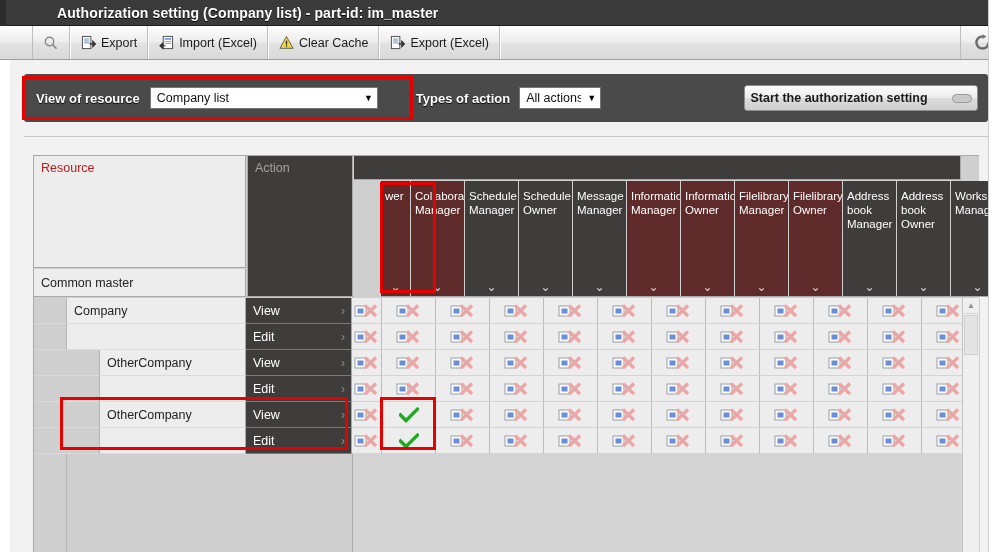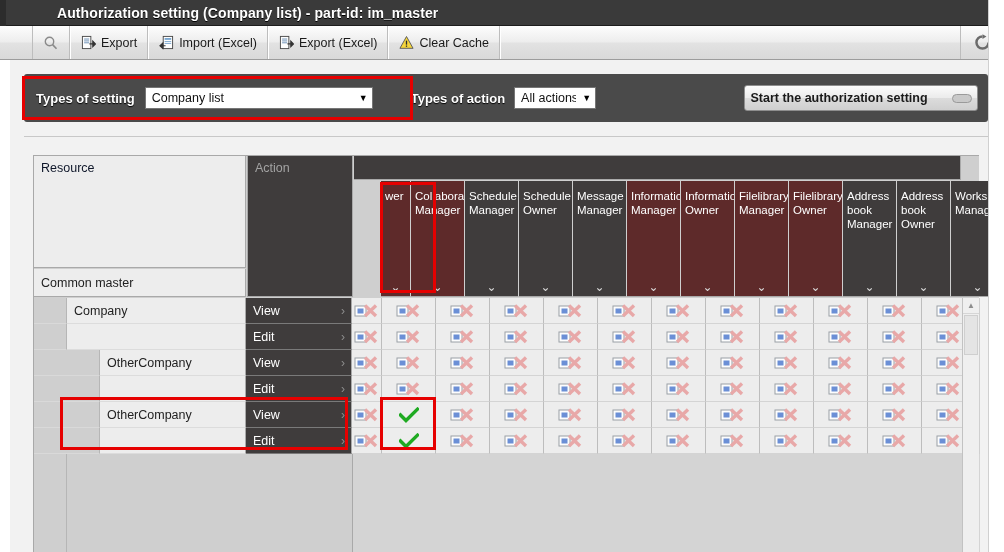--- a/index.html
+++ b/index.html
@@ -136,21 +136,21 @@
   
   .hdr-row {
     position: absolute; left: 0; top: 0;
     height: 142px; width: 946px;
   }
   .hdr-resource {
     position: absolute; left: 0; top: 0;
     width: 212px; height: 112px;
     background: #ededed;
     border: 1px solid #a9a9a9; border-top: none; border-left: none;
-    font-size: 12.5px; color: #0f172a;
+    font-size: 12.5px; color: #b91c1c;
     padding: 5px 0 0 7px;
   }
   .hdr-common {
     position: absolute; left: 0; top: 113px;
     width: 212px; height: 28px;
     background: #ededed;
     border: 1px solid #a9a9a9; border-top: none; border-left: none;
     font-size: 12.5px; color: #222;
     display: flex; align-items: center; padding-left: 7px;
   }
@@ -332,59 +332,59 @@
             <line x1="6" y1="9" x2="13" y2="9" stroke="#7aa7d0" stroke-width="1"></line>
             <path d="M7 11.5 L1 11.5 M4 8.6 L1 11.5 L4 14.4 Z" fill="#333" stroke="#333" stroke-width="1.2"></path>
           </svg>
         </span>
         <span>Import (Excel)</span>
       </div>
 
       <div class="tb-btn">
         <span class="ico">
           <svg width="15" height="15" viewBox="0 0 16 16">
+            <path d="M8 1.6 L15 14.2 L1 14.2 Z" fill="#f5d53b" stroke="#5b5b5b" stroke-width="1"></path>
+            <rect x="7.3" y="6" width="1.4" height="4.3" fill="#2b2b2b"></rect>
+            <rect x="7.3" y="11.2" width="1.4" height="1.4" fill="#2b2b2b"></rect>
+          </svg>
+        </span>
+        <span>Clear Cache</span>
+      </div>
+
+      <div class="tb-btn">
+        <span class="ico">
+          <svg width="15" height="15" viewBox="0 0 16 16">
             <rect x="1.5" y="1.5" width="9" height="13" fill="#fdfdfd" stroke="#4a4a4a" stroke-width="1"></rect>
             <line x1="3.3" y1="4.3" x2="8.7" y2="4.3" stroke="#6b8fb5" stroke-width="1"></line>
             <line x1="3.3" y1="6.3" x2="8.7" y2="6.3" stroke="#6b8fb5" stroke-width="1"></line>
             <line x1="3.3" y1="8.3" x2="8.7" y2="8.3" stroke="#6b8fb5" stroke-width="1"></line>
             <path d="M9 9.5 L15 9.5 M12.6 6.6 L15.4 9.5 L12.6 12.4 Z" fill="#333" stroke="#333" stroke-width="1.2"></path>
           </svg>
         </span>
         <span>Export (Excel)</span>
       </div>
-
-      <div class="tb-btn">
-        <span class="ico">
-          <svg width="15" height="15" viewBox="0 0 16 16">
-            <path d="M8 1.6 L15 14.2 L1 14.2 Z" fill="#f5d53b" stroke="#5b5b5b" stroke-width="1"></path>
-            <rect x="7.3" y="6" width="1.4" height="4.3" fill="#2b2b2b"></rect>
-            <rect x="7.3" y="11.2" width="1.4" height="1.4" fill="#2b2b2b"></rect>
-          </svg>
-        </span>
-        <span>Clear Cache</span>
-      </div>
     </div>
 
     <div class="tb-spacer"></div>
 
     <div class="tb-refresh">
       <span class="ico">
         <svg width="17" height="17" viewBox="0 0 18 18">
           <path d="M9 2.6 A6.4 6.4 0 1 0 15.4 9" fill="none" stroke="#6b6b6b" stroke-width="2.6"></path>
           <path d="M9 0.2 L9 5.2 L13.2 2.7 Z" fill="#6b6b6b"></path>
         </svg>
       </span>
     </div>
   </div>
 
   <div class="outer-frame"></div>
   <div class="left-gutter"></div>
 
   <div class="filterbar">
-    <div class="fb-label" style="margin-left:12px;">Types of setting</div>
+    <div class="fb-label" style="margin-left:12px;">View of resource</div>
 
     <div class="sel" id="sel-resource">
       <span class="sel-val">Company list</span>
       <span class="caret">▼</span>
     </div>
 
     <div class="fb-label" style="margin-left:38px;">Types of action</div>
 
     <div class="sel" id="sel-action">
       <span class="sel-val">All actions</span>

